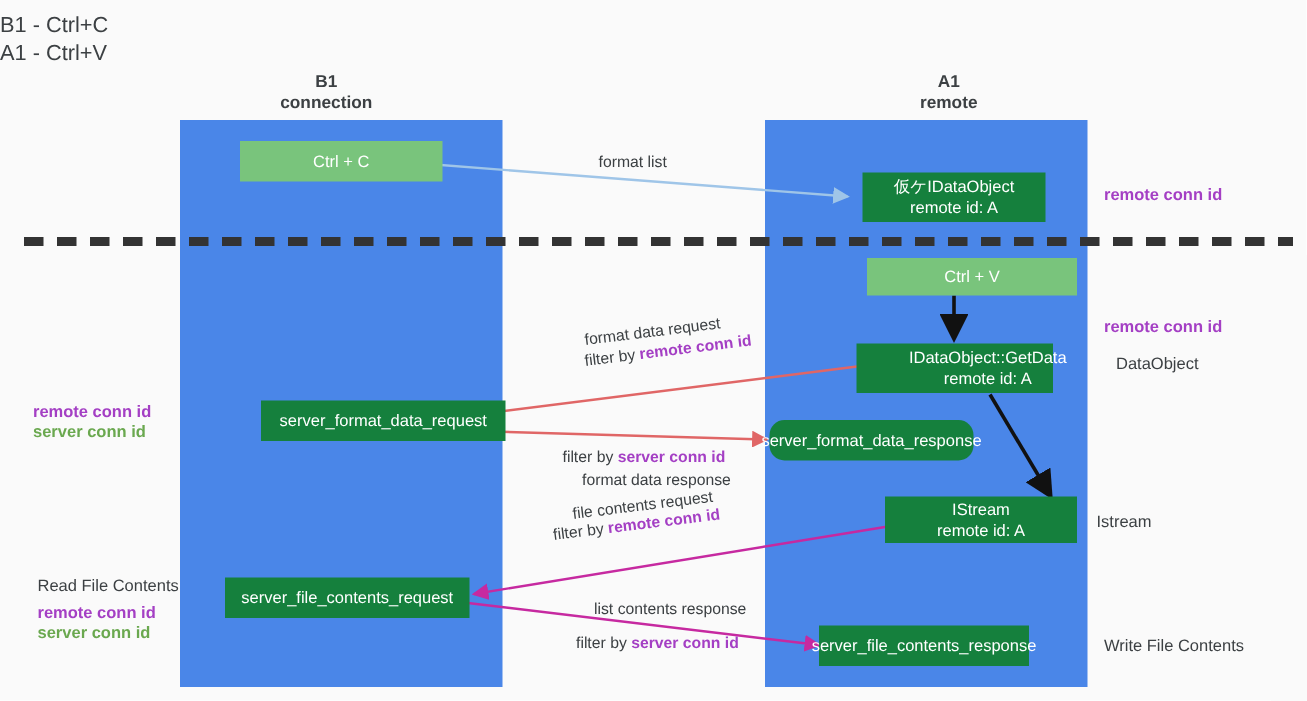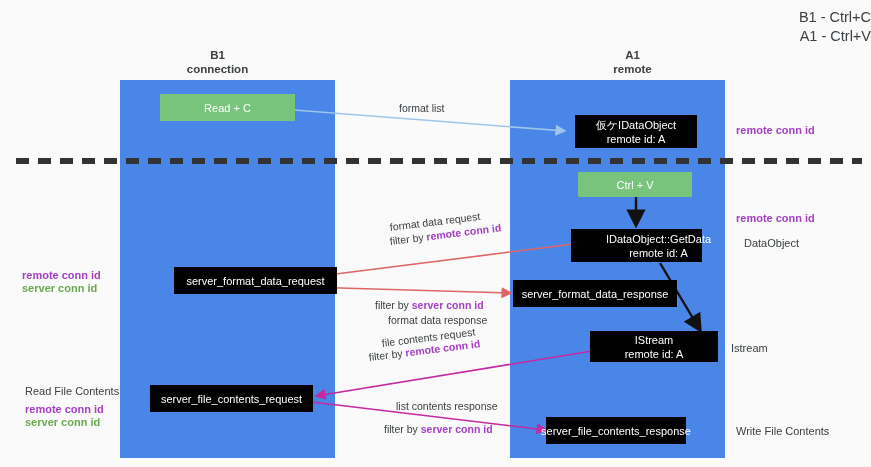--- a/index.html
+++ b/index.html
@@ -13,21 +13,21 @@
     height: 467px;
     background: #fafafa;
     font-family: "Liberation Sans", sans-serif;
     overflow: hidden;
   }
   .title {
     position: absolute;
     left: 0;
     top: 8px;
     width: 871px;
-    text-align: right;
+    text-align: left;
     font-size: 14.5px;
     color: #3c4043;
     line-height: 19px;
     white-space: pre-line;
   }
   .col-head {
     position: absolute;
     text-align: center;
     font-size: 11.5px;
     color: #3c4043;
@@ -45,21 +45,21 @@
     display: flex;
     flex-direction: column;
     align-items: center;
     justify-content: center;
     text-align: center;
     color: #ffffff;
     font-size: 11px;
     line-height: 14px;
     white-space: pre-line;
   }
-  .node.orange { background: #000000; }
+  .node.orange { background: #15803d; }
   .node.green  { background: #79c47c; }
   .side-label {
     position: absolute;
     font-size: 11px;
     line-height: 14px;
     color: #3c4043;
     white-space: pre-line;
   }
   .purple { color: #a43fc4; font-weight: bold; }
   .green-t { color: #6aa84f; font-weight: bold; }
@@ -120,35 +120,35 @@
 
     <line x1="306" y1="287" x2="511" y2="293" stroke="#e06666" stroke-width="1.6" marker-end="url(#ah-red)"></line>
 
     <line x1="660" y1="263" x2="700" y2="330" stroke="#111111" stroke-width="2.4" marker-end="url(#ah-blk)"></line>
 
     <line x1="592" y1="351" x2="316" y2="396" stroke="#c629a0" stroke-width="1.6" marker-end="url(#ah-mag)"></line>
 
     <line x1="312" y1="402" x2="546" y2="430" stroke="#c629a0" stroke-width="1.6" marker-end="url(#ah-mag)"></line>
   </svg>
 
-  <div class="node green" style="left:160px; top:94px; width:135px; height:27px;">Read + C</div>
+  <div class="node green" style="left:160px; top:94px; width:135px; height:27px;">Ctrl + C</div>
 
   <div class="node orange" style="left:150px; top:267px; width:163px; height:27px;margin-left:24px;">server_format_data_request</div>
 
   <div class="node orange" style="left:150px; top:385px; width:163px; height:27px;">server_file_contents_request</div>
 
   <div class="node orange" style="left:575px; top:115px; width:122px; height:33px;">仮ケIDataObject
 remote id: A</div>
 
-  <div class="node green" style="left:578px; top:172px; width:114px; height:25px;">Ctrl + V</div>
+  <div class="node green" style="left:578px; top:172px; width:140px; height:25px;">Ctrl + V</div>
 
   <div class="node orange" style="left:571px; top:229px; width:131px; height:33px;padding-left:44px;">IDataObject::GetData
 remote id: A</div>
 
-  <div class="node orange" style="left:513px; top:280px; width:164px; height:27px;">server_format_data_response</div>
+  <div class="node orange" style="left:513px; top:280px; width:136px; height:27px;border-radius:10px;">server_format_data_response</div>
 
   <div class="node orange" style="left:590px; top:331px; width:128px; height:31px;">IStream
 remote id: A</div>
 
   <div class="node orange" style="left:546px; top:417px; width:140px; height:27px;">server_file_contents_response</div>
 
   <div class="edge-label" style="left:399px; top:101px;">format list</div>
 
   <div class="edge-label" style="left:389px; top:220px; transform:rotate(-7deg); transform-origin:left top;">
     <span>format data request</span>

